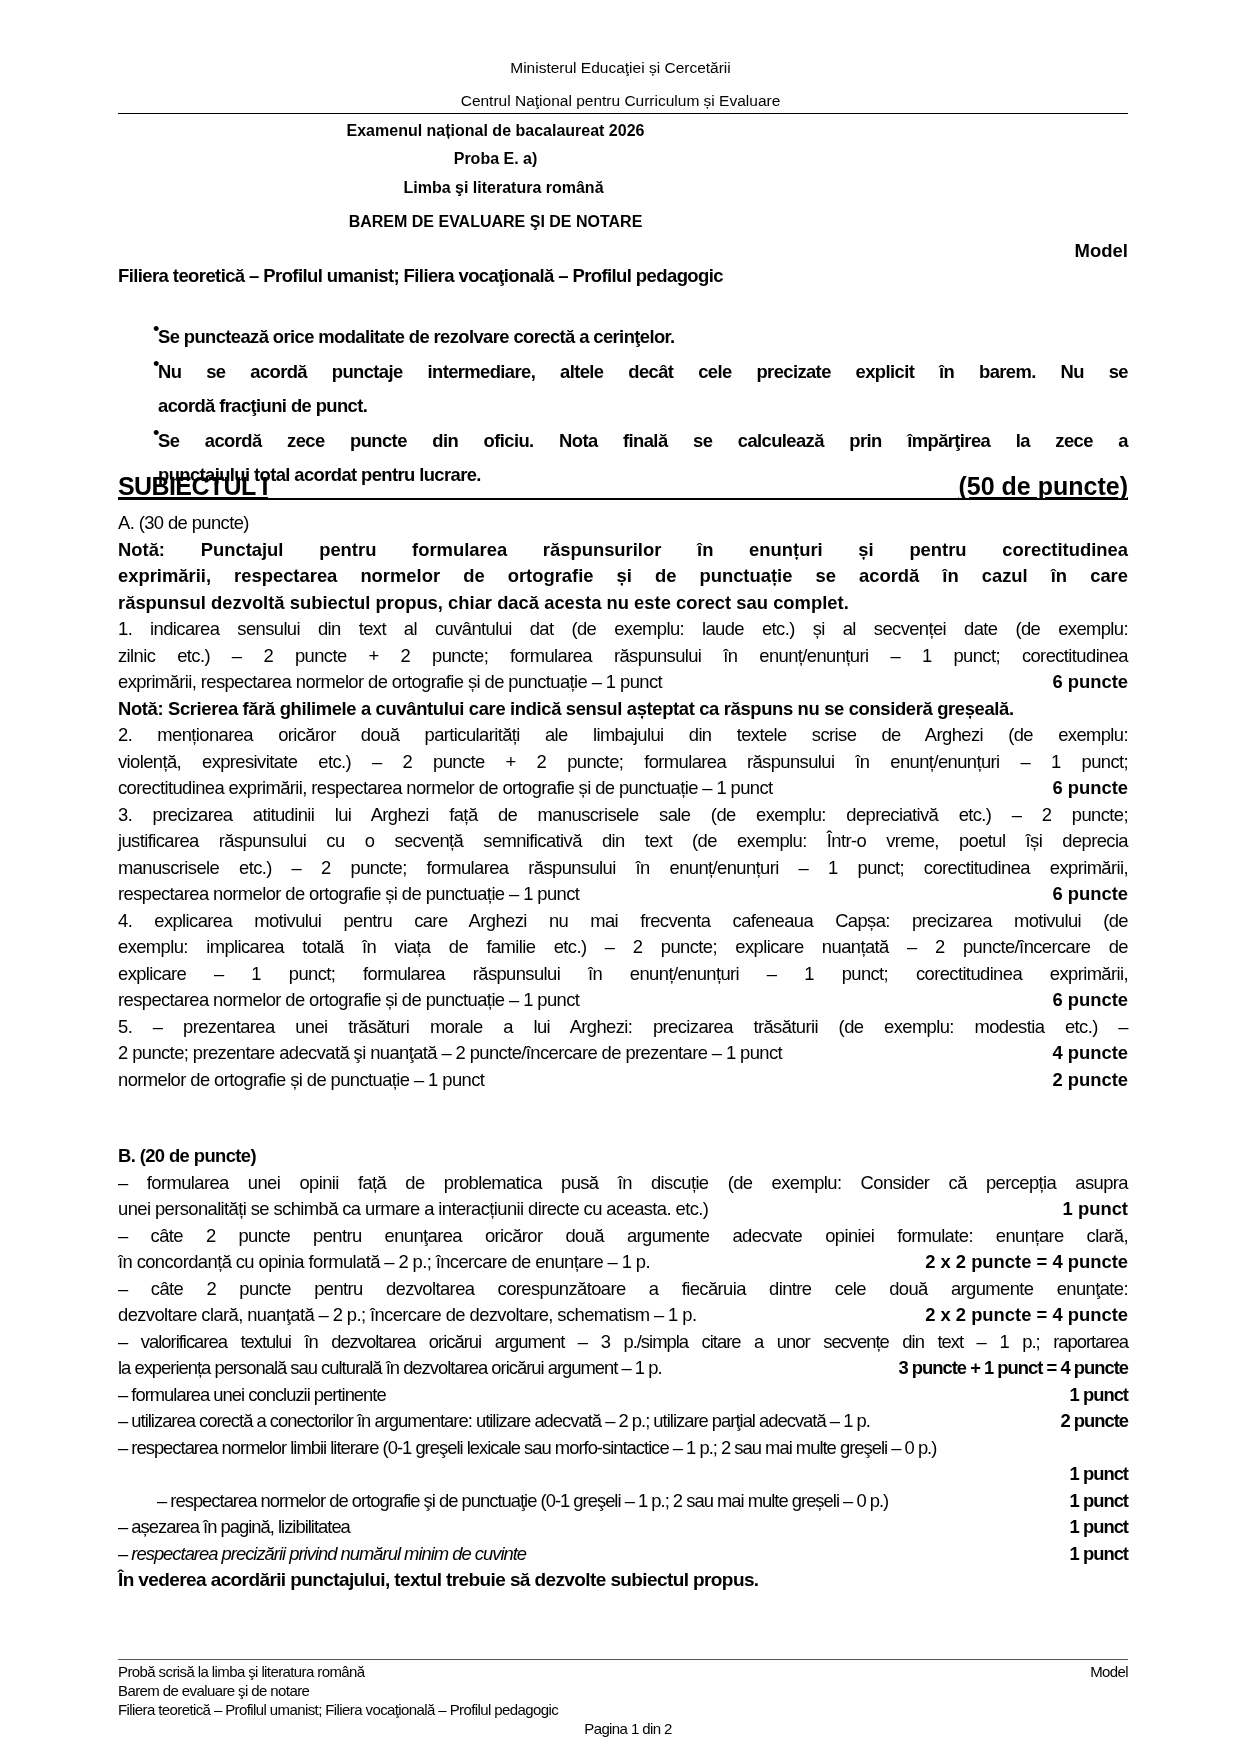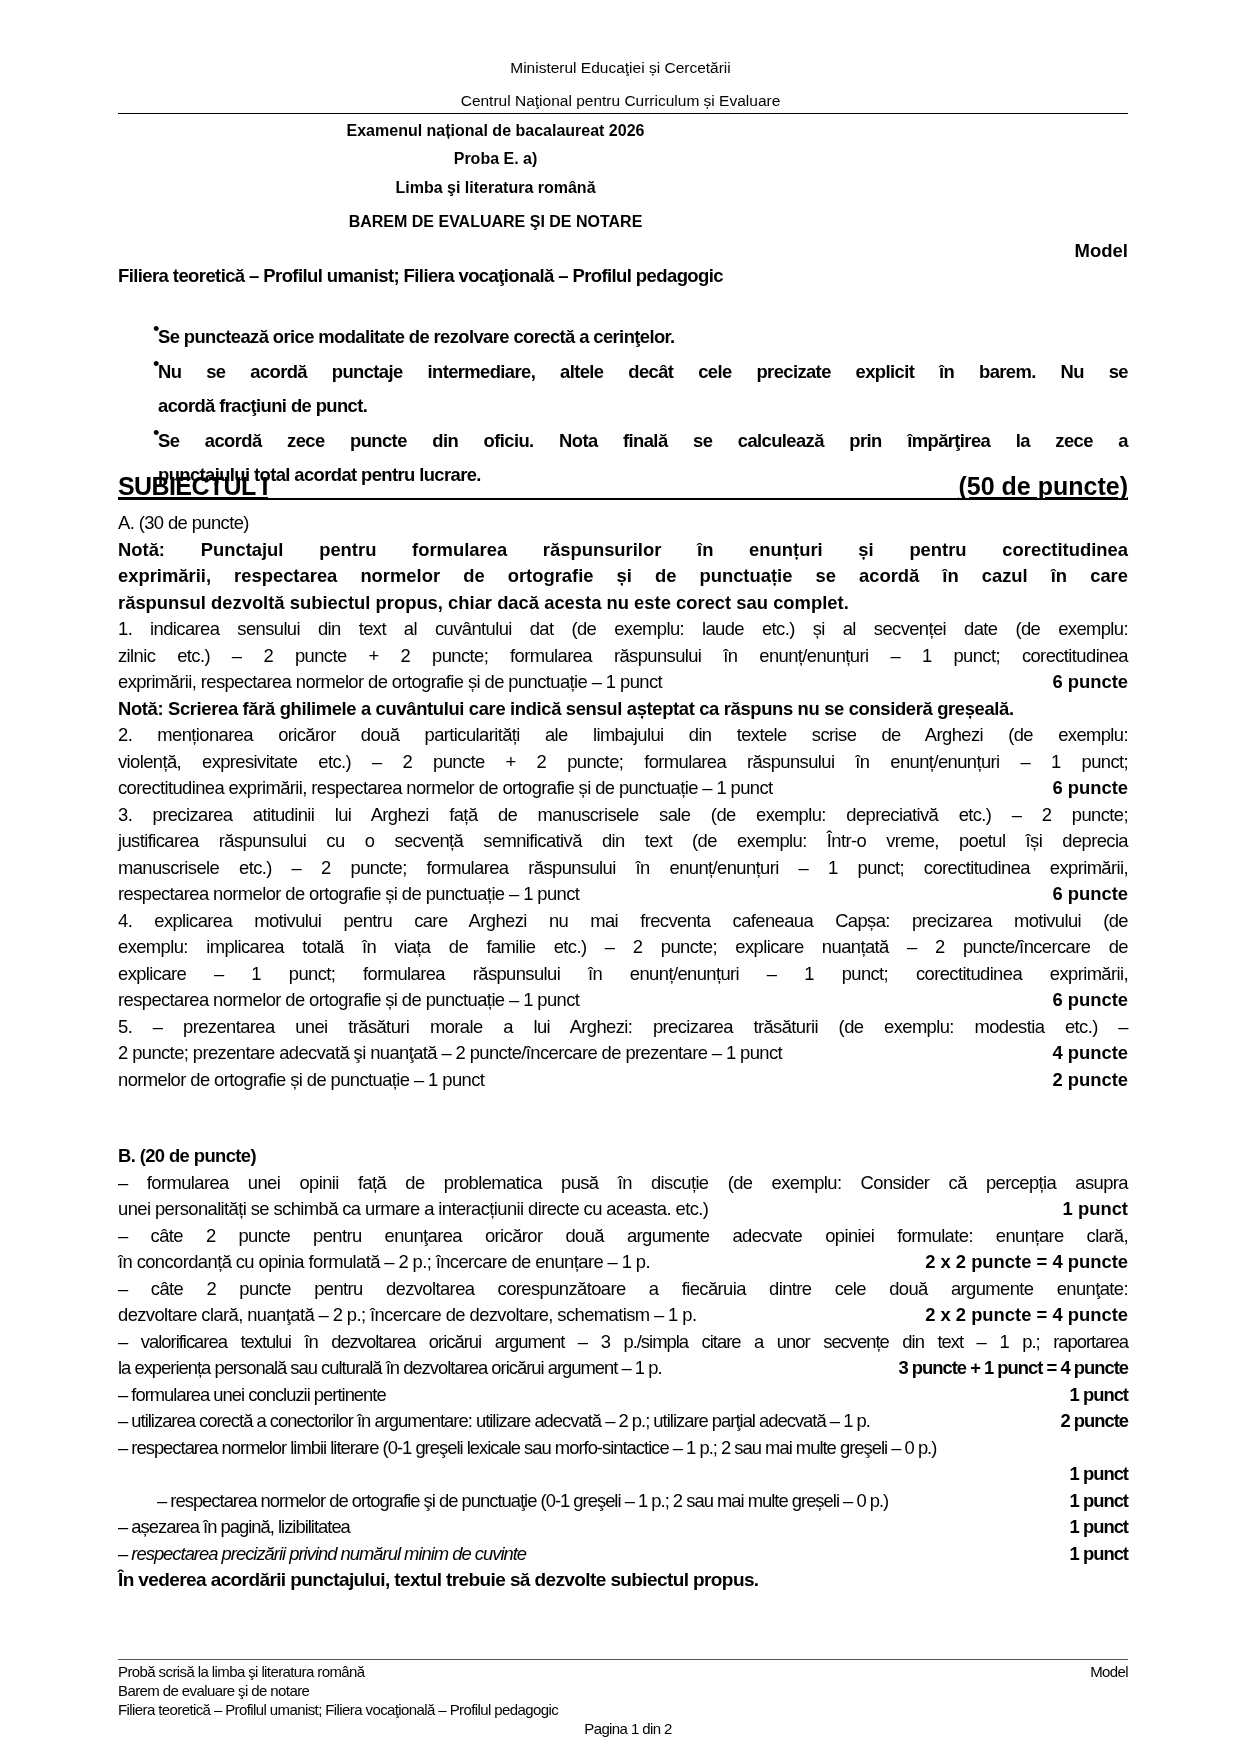--- a/index.html
+++ b/index.html
@@ -30,21 +30,21 @@
 <body>
 
 <div class="page">
 
   <div class="abs ministry" style="top:58px;">Ministerul Educaţiei și Cercetării</div>
   <div class="abs ministry" style="top:91px;">Centrul Naţional pentru Curriculum și Evaluare</div>
   <div class="hr" style="left:118px; width:1010px; top:113px;"></div>
 
   <div class="abs title" style="top:118px;">Examenul național de bacalaureat 2026</div>
   <div class="abs title" style="top:146px;">Proba E. a)</div>
-  <div class="abs title" style="top:175px;">Limba şi literatura română</div>
+  <div class="abs title" style="top:175px;margin-left:8px;">Limba şi literatura română</div>
   <div class="abs title" style="top:209px;">BAREM DE EVALUARE ŞI DE NOTARE</div>
   <div class="abs b" style="top:238px; right:113px; font-size:18.5px; line-height:26px;">Model</div>
   <div class="abs b i cond" style="top:263px; left:118px; font-size:18.5px; line-height:26px;">Filiera teoretică – Profilul umanist; Filiera vocaţională – Profilul pedagogic</div>
 
   <div class="bullets" style="top:316px;">
     <div class="bullet-row">
       <span class="bullet-dot">•</span>
       <span class="bullet-text cond">Se punctează orice modalitate de rezolvare corectă a cerinţelor.</span>
     </div>
     <div class="bullet-row">

